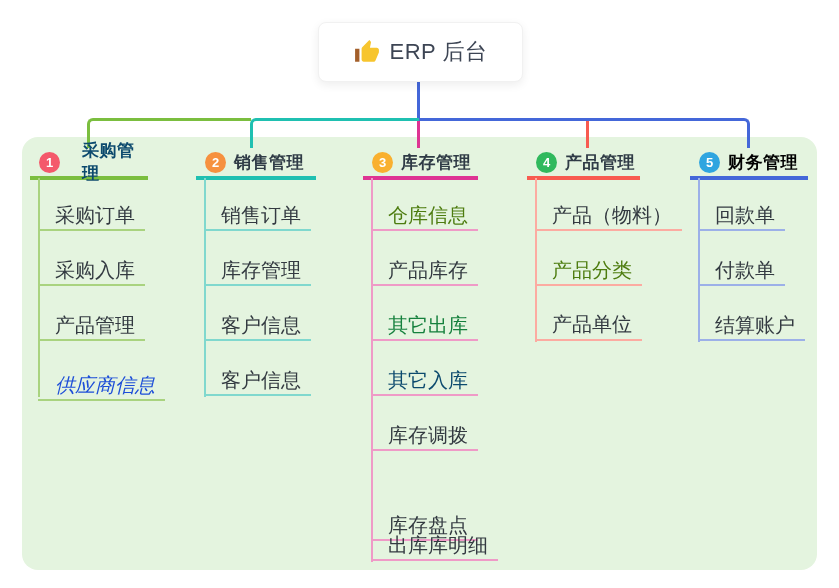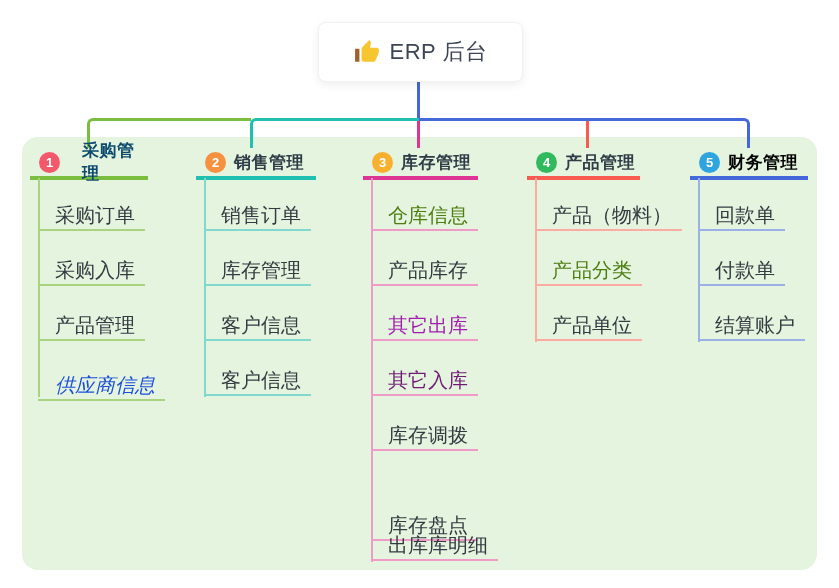--- a/index.html
+++ b/index.html
@@ -99,38 +99,38 @@
 
   <div class="branch" style="left:363px;">
     <div class="branch-title" style="width: 106px; border-bottom-color: rgb(222, 52, 147);">
       <span class="badge" style="background: rgb(249, 176, 47);">3</span>
       <span class="branch-label" style="color: rgb(47, 59, 70);">库存管理</span>
     </div>
     <div class="vline" style="background: rgb(239, 154, 199); height: 384px;"></div>
     <div class="children">
         <div class="child" style="top: 52px; border-bottom-color: rgb(239, 154, 199); color: #4d7c0f;">仓库信息</div>
         <div class="child" style="top: 107px; border-bottom-color: rgb(239, 154, 199); color: rgb(51, 58, 65);">产品库存</div>
-        <div class="child" style="top: 162px; border-bottom-color: rgb(239, 154, 199); color: #a21caf;">其它出库</div>
-        <div class="child" style="top: 217px; border-bottom-color: rgb(239, 154, 199); color: #701a75;">其它入库</div>
+        <div class="child" style="top: 162px; border-bottom-color: rgb(239, 154, 199); color: #15803d;">其它出库</div>
+        <div class="child" style="top: 217px; border-bottom-color: rgb(239, 154, 199); color: #0c4a6e;">其它入库</div>
         <div class="child" style="top: 272px; border-bottom-color: rgb(239, 154, 199); color: rgb(51, 58, 65);">库存调拨</div>
         <div class="child" style="top: 327px; border-bottom-color: rgb(239, 154, 199); color: rgb(51, 58, 65); margin-top: 35px;">库存盘点</div>
         <div class="child" style="top: 382px; border-bottom-color: rgb(239, 154, 199); color: rgb(51, 58, 65);">出库库明细</div>
       </div>
   </div>
 
   <div class="branch" style="left:527px;">
     <div class="branch-title" style="width: 104px; border-bottom-color: rgb(248, 91, 80);">
       <span class="badge" style="background: rgb(48, 185, 93);">4</span>
       <span class="branch-label" style="color: rgb(47, 59, 70);">产品管理</span>
     </div>
     <div class="vline" style="background: rgb(252, 171, 161); height: 164px;"></div>
     <div class="children">
         <div class="child" style="top: 52px; border-bottom-color: rgb(252, 171, 161); color: rgb(51, 58, 65);">产品（物料）</div>
         <div class="child" style="top: 107px; border-bottom-color: rgb(252, 171, 161); color: #4d7c0f;">产品分类</div>
-        <div class="child" style="top: 162px; border-bottom-color: rgb(252, 171, 161); color: rgb(51, 58, 65);">产品单位</div>
+        <div class="child" style="top: 162px; border-bottom-color: rgb(252, 171, 161); color: rgb(51, 58, 65); font-family: Liberation Mono, monospace;">产品单位</div>
       </div>
   </div>
 
   <div class="branch" style="left:690px;">
     <div class="branch-title" style="width: 109px; border-bottom-color: rgb(68, 103, 217);">
       <span class="badge" style="background: rgb(47, 165, 224);">5</span>
       <span class="branch-label" style="color: #000000;">财务管理</span>
     </div>
     <div class="vline" style="background: rgb(156, 176, 232); height: 164px;"></div>
     <div class="children">

